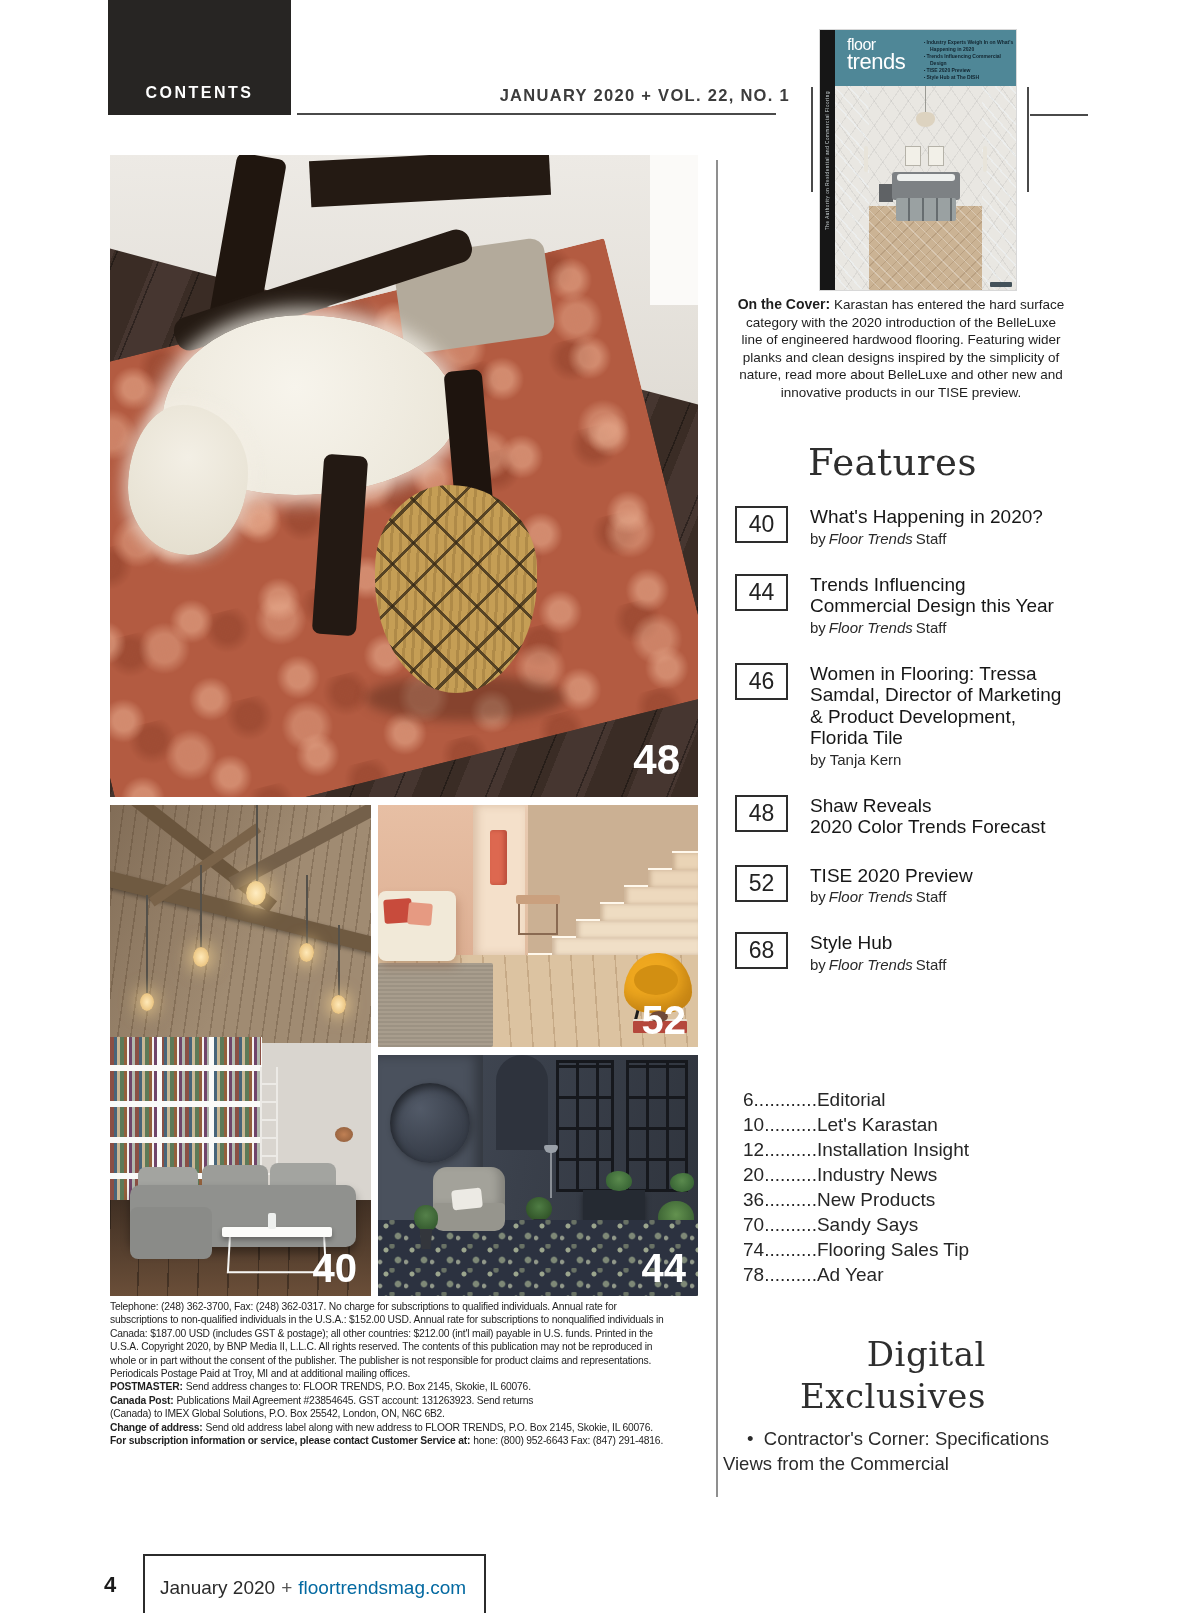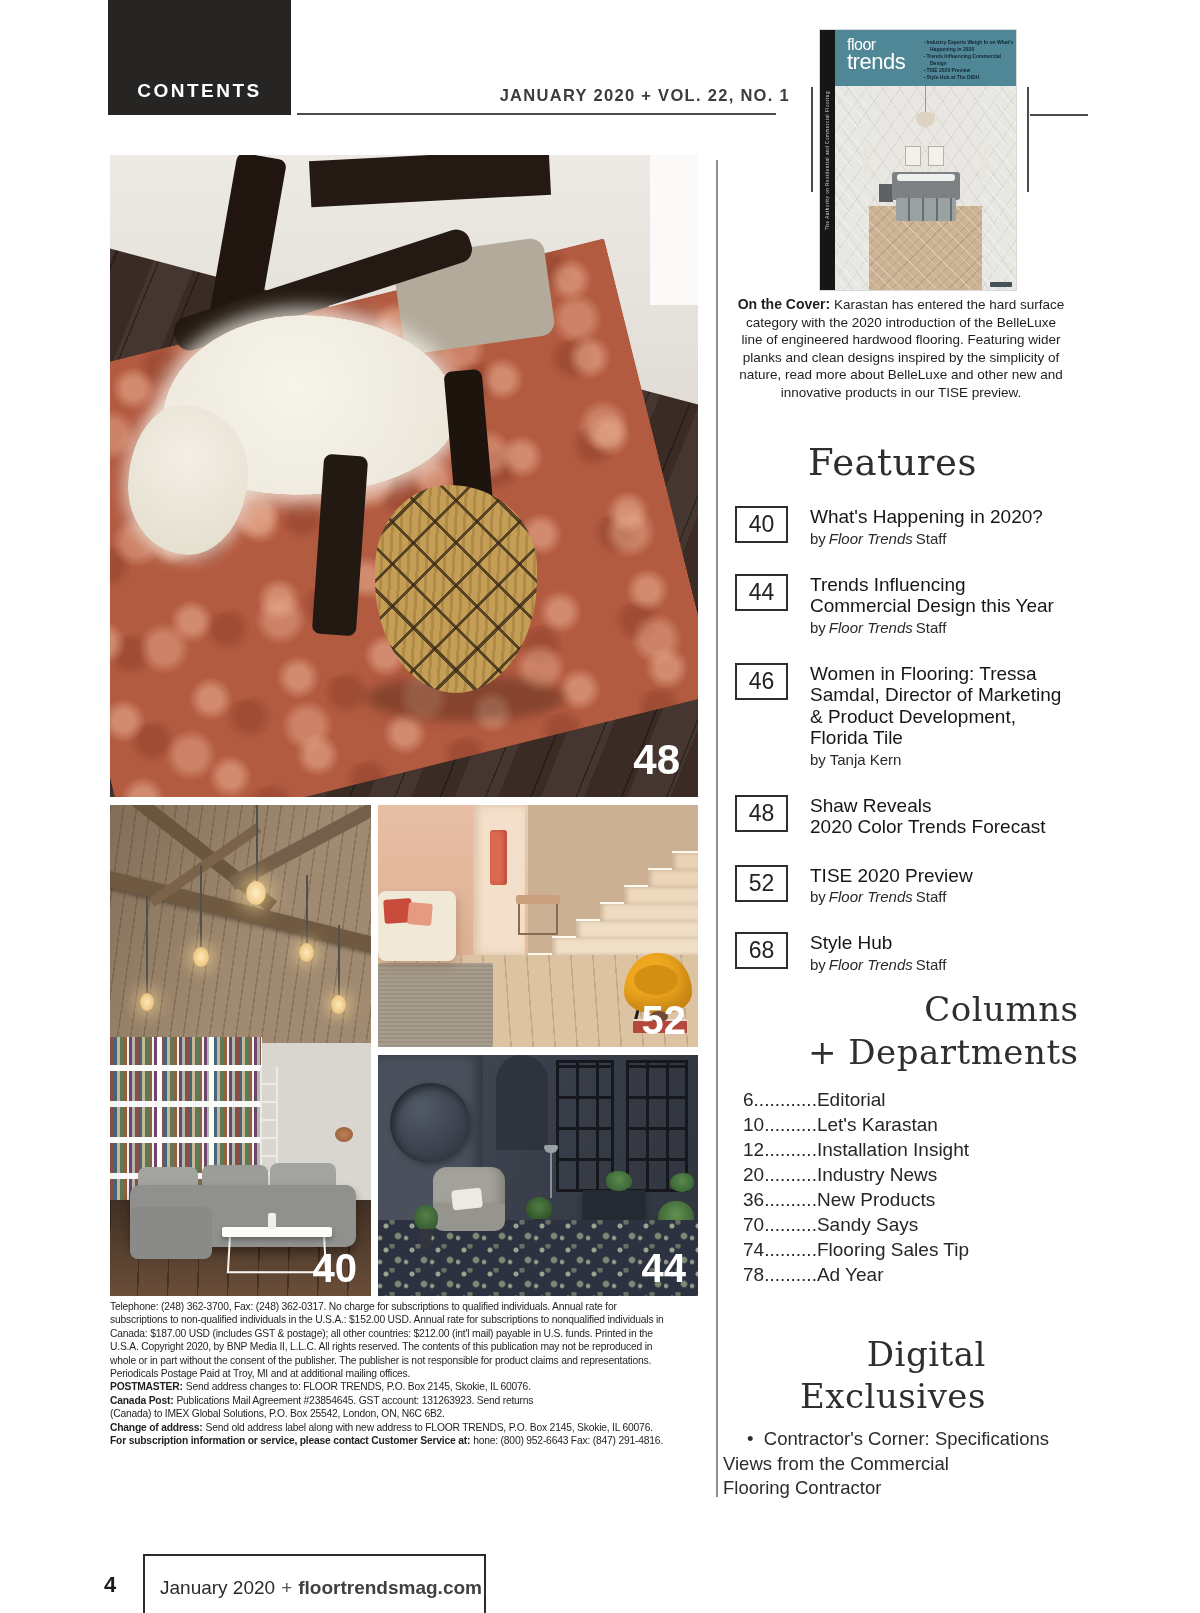--- a/index.html
+++ b/index.html
@@ -3,21 +3,21 @@
 <meta charset="utf-8">
 <style>
   html,body{margin:0;padding:0;background:#ffffff;}
   #page{position:relative;width:1200px;height:1613px;background:#fff;overflow:hidden;
         font-family:"Liberation Sans",sans-serif;color:#1d1d1d;}
   .abs{position:absolute;}
 
   
   .contents-box{left:108px;top:0;width:183px;height:115px;background:#272523;
     display:flex;align-items:flex-end;justify-content:center;padding-bottom:13px;box-sizing:border-box;}
-  .contents-box span{color:#fff;font-size:19px;font-weight:bold;letter-spacing:2.5px;}
+  .contents-box span{color:#fff;font-size:16px;font-weight:bold;letter-spacing:2.5px;}
   .issue-line{left:297px;top:86px;width:493px;text-align:right;font-size:16.5px;font-weight:bold;
     letter-spacing:1.3px;color:#3c3c3c;}
   .rule{background:#4a4a4a;}
 
   
   .cover{left:820px;top:30px;width:196px;height:260px;box-shadow:0 0 0 1px #d8d8d8;background:#fff;}
   .spine{left:0;top:0;width:15px;height:260px;background:#161616;overflow:hidden;}
   .spine .vtxt{position:absolute;left:0;top:0;width:15px;height:260px;writing-mode:vertical-rl;
     transform:rotate(180deg);color:#cfd8da;font-size:4.5px;letter-spacing:.6px;text-align:center;line-height:15px;}
   .cov-band{left:15px;top:0;width:181px;height:56px;background:#4f8797;}
@@ -70,21 +70,21 @@
   .fp{left:110px;top:1300px;width:557px;font-size:10.3px;line-height:13.4px;color:#1f1f1f;letter-spacing:-.2px;}
   .fp .blk{display:block;}
   .fp b{margin-right:3px;}
 
   
   .folio-num{left:104px;top:1572px;font-size:22px;font-weight:bold;color:#1a1a1a;}
   .folio-box{left:143px;top:1554px;width:343px;height:80px;border:2px solid #2b2b2b;box-sizing:border-box;
     padding:21px 0 0 15px;font-size:19px;}
   .folio-box .issue{color:#2b2b2b;}
   .folio-box .plus{color:#555;margin:0 6px;}
-  .folio-box .site{color:#404040;font-weight:bold;}
+  .folio-box .site{color:#0369a1;}
 </style>
 </head>
 <body>
 
 <div id="page">
 
   <div class="abs contents-box">
     <span>CONTENTS</span>
   </div>
   <div class="abs issue-line">JANUARY 2020 + VOL. 22, NO. 1</div>
@@ -182,43 +182,38 @@
       <div class="pagebox">
           <span>68</span>
         </div>
       <div>
         <div class="feat-title">Style Hub</div>
         <div class="feat-by"><span>by</span><i>Floor Trends</i><span>Staff</span></div>
       </div>
     </div>
   </div>
 
-  <h2 class="abs serif-h columns-h" style="margin:0;">
-    <span>Columns</span><br>
-    <span>+ Departments</span>
-  </h2>
   <div class="abs dept-list">
     <div><span>6</span><span>............</span><span>Editorial</span></div>
     <div><span>10</span><span>..........</span><span>Let's Karastan</span></div>
     <div><span>12</span><span>..........</span><span>Installation Insight</span></div>
     <div><span>20</span><span>..........</span><span>Industry News</span></div>
     <div><span>36</span><span>..........</span><span>New Products</span></div>
     <div><span>70</span><span>..........</span><span>Sandy Says</span></div>
     <div><span>74</span><span>..........</span><span>Flooring Sales Tip</span></div>
     <div><span>78</span><span>..........</span><span>Ad Year</span></div>
   </div>
 
   <h2 class="abs serif-h digital-h" style="margin:0;">
     <span>Digital</span>
     <span class="ind">Exclusives</span>
   </h2>
   <div class="abs dx-block">
     <span class="first"><span>•</span>&nbsp;&nbsp;<span>Contractor's Corner: Specifications</span></span>
     <span class="cont">Views from the Commercial</span>
-    <span class="cont">Flooring Contractor</span>
   </div>
 
   <div class="abs photo" style="left:110px;top:155px;width:588px;height:642px;background:#3f3129;">
     <div class="abs" style="left:0;top:0;width:588px;height:642px;
       background:repeating-linear-gradient(112deg,#463630 0 40px,#3a2c25 40px 80px),linear-gradient(#41322a,#41322a);
       background-blend-mode:normal;"></div>
     <div class="abs" style="left:0;top:0;width:588px;height:642px;
       background:repeating-linear-gradient(112deg,rgba(0,0,0,.35) 0 1.5px,transparent 1.5px 42px);"></div>
     <div class="abs" style="left:0;top:0;width:588px;height:260px;background:linear-gradient(#edeae5,#e0dcd5);
       clip-path:polygon(0 0,100% 0,100% 96%,0 36%);"></div>

